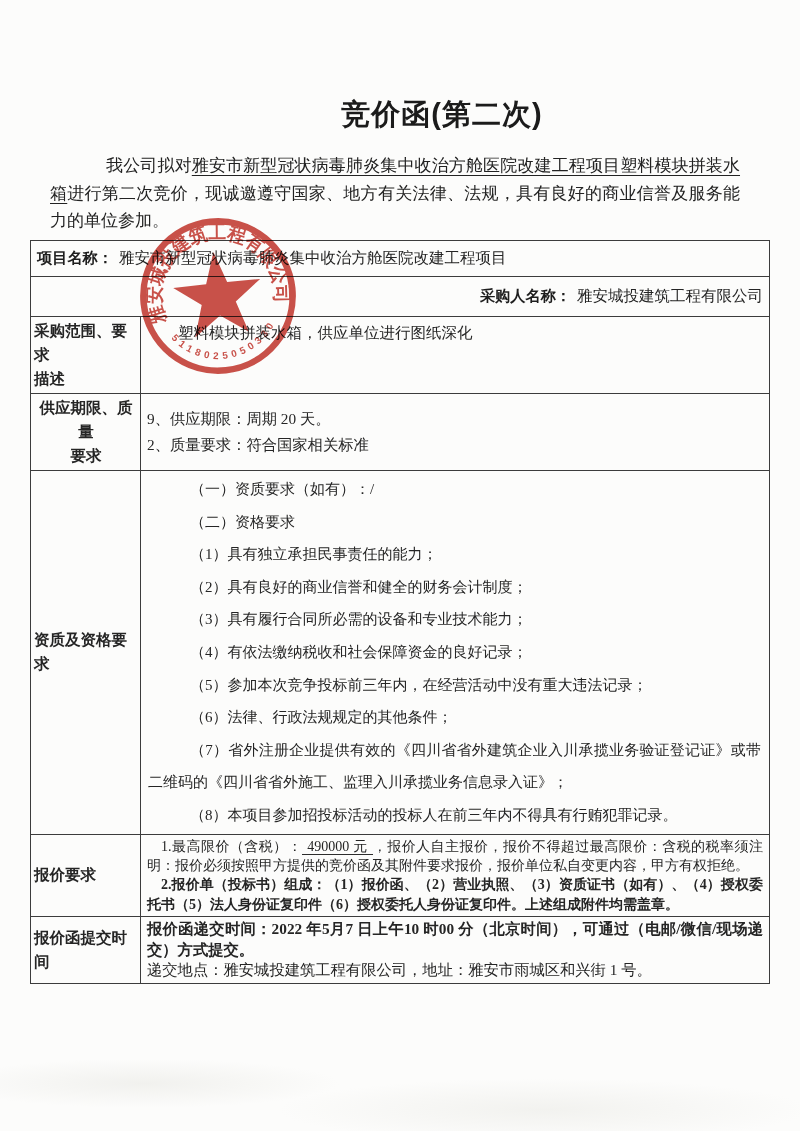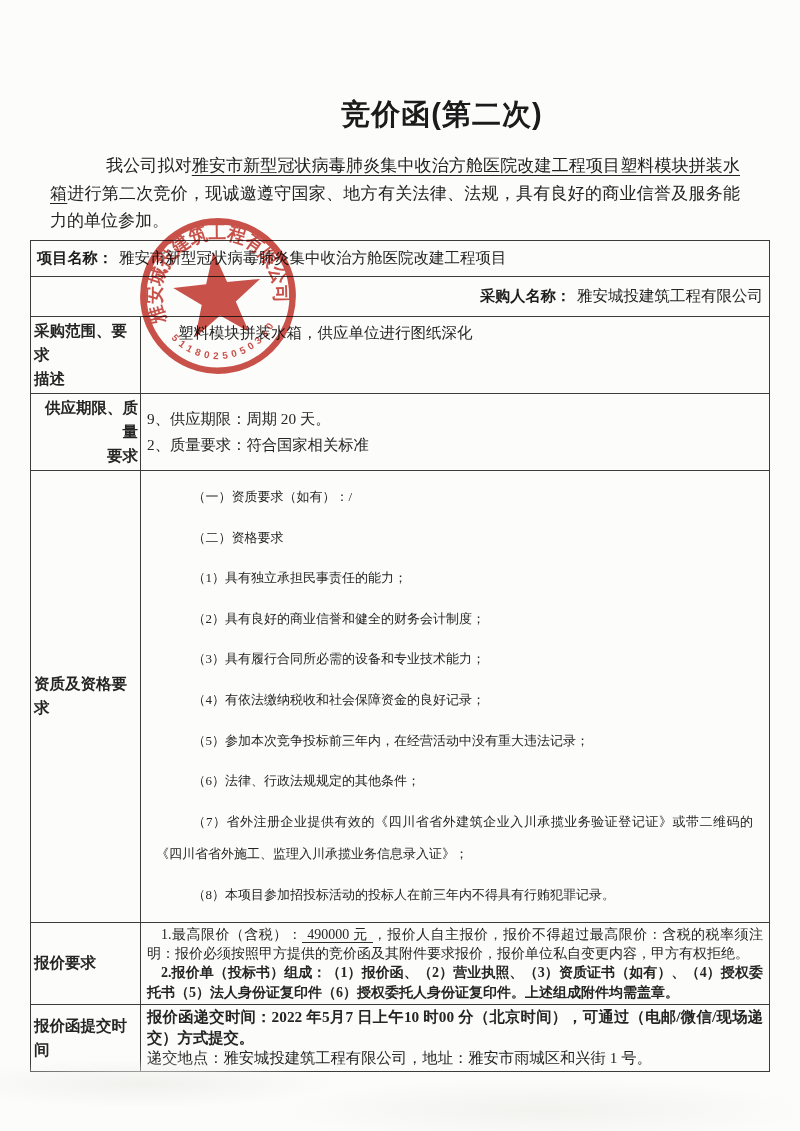--- a/index.html
+++ b/index.html
@@ -28,38 +28,38 @@
   }
   table.doc td{
     border:1.8px solid #3c3c3c;padding:2px 6px;vertical-align:middle;
     font-size:15.5px;color:#252525;
   }
   .c-lbl{
     font-family:"Liberation Sans","DejaVu Sans",sans-serif;font-weight:700;
     font-size:14.2px;color:#1e1e1e;white-space:pre-line;padding:2px 2px 2px 3px !important;
     line-height:24px;
   }
-  .c-lbl.center{text-align:right;}
+  .c-lbl.center{text-align:center;}
   .inlbl{
     font-family:"Liberation Sans","DejaVu Sans",sans-serif;font-weight:700;
     font-size:15.2px;color:#1e1e1e;margin-right:6px;
   }
   tr.r1 td{height:31px;}
   tr.r2 td{height:35px;text-align:right;}
   tr.r3 td{height:35px;}
   tr.r4 td{height:61px;}
   tr.r5 td{height:61px;}
   tr.r6 td{height:358px;}
   tr.r7 td{height:27px;}
   tr.r8 td{height:73px;}
   tr.r9 td{height:59px;}
 
   .scope-val{vertical-align:top !important;padding-top:6px !important;text-indent:2em;font-size:15.8px;}
   .supply-val div{line-height:26px;font-size:15.3px;}
-  .qual p{margin:8px;line-height:32.6px;text-indent:2.8em;text-align:justify;font-size:13px;}
+  .qual p{margin:0;line-height:32.6px;text-indent:2.8em;text-align:justify;font-size:15px;}
   .qual{padding:2px 8px 2px 7px !important;}
   .send-val{font-weight:700;font-size:15.4px;padding-left:7px !important;}
   .quote-val p{margin:0;line-height:19.4px;text-indent:1em;text-align:justify;font-size:14px;}
   .quote-val .b{font-weight:700;}
   .price{border-bottom:1.3px solid #2c2c2c;padding:0 5px;}
   .submit-val p{margin:0;line-height:20.6px;font-size:15.3px;text-align:justify;}
   .submit-val .b{font-weight:700;}
 
   .stamp{
     position:absolute;left:136px;top:214px;width:164px;height:164px;

